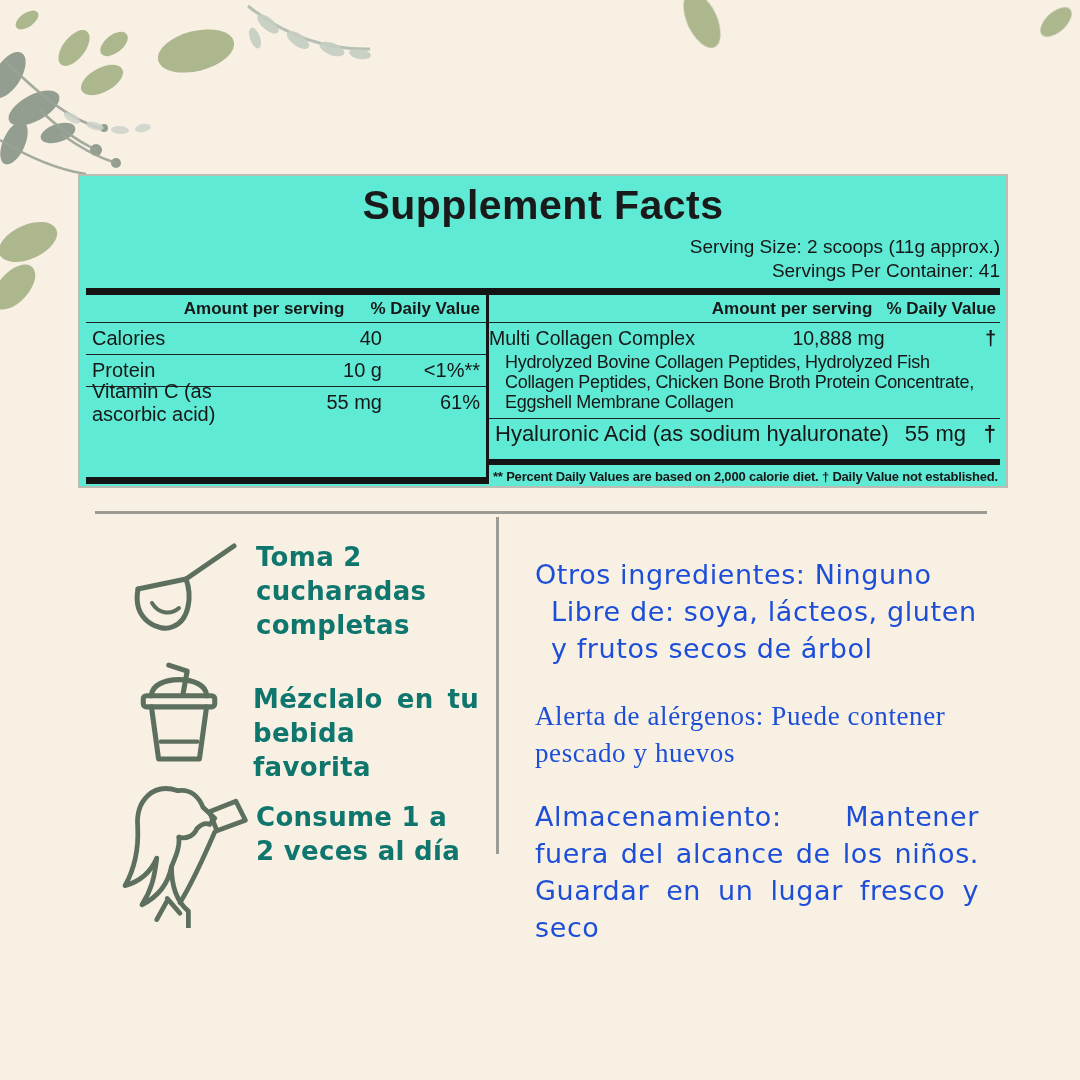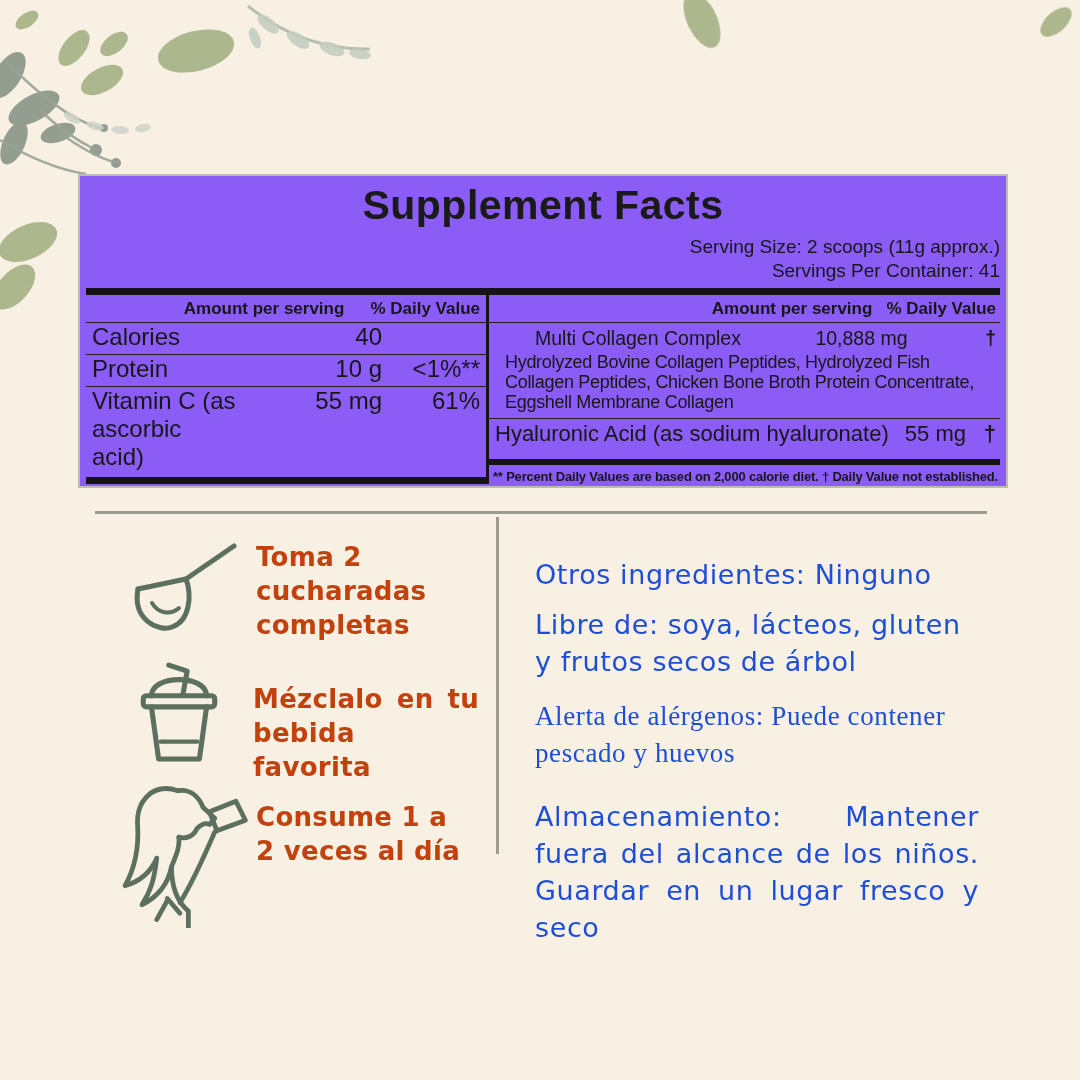--- a/index.html
+++ b/index.html
@@ -1,52 +1,52 @@
 <!DOCTYPE html>
 <html><head>
 <meta charset="utf-8">
 <style>
   html,body{margin:0;padding:0;}
   body{width:1080px;height:1080px;position:relative;background:#f7f0e3;overflow:hidden;
        font-family:"Liberation Sans",sans-serif;}
   .deco{position:absolute;left:0;top:0;z-index:0;}
   
   .panel{position:absolute;left:78px;top:174px;width:930px;height:314px;box-sizing:border-box;
-         background:#8b5cf6;border:2px solid #b9bdb3;padding:4px 6px 5px 6px;z-index:2;
+         background:#5eead4;border:2px solid #b9bdb3;padding:4px 6px 5px 6px;z-index:2;
          color:#171717;}
   .title{text-align:center;font-size:41px;font-weight:800;letter-spacing:.5px;margin:2px 0 6px 0;color:#1a1a1a;}
   .serving{font-size:19px;line-height:24px;padding-left:8px;text-align:right;}
   .thickbar{height:7px;background:#141414;margin-top:5px;}
   .tables{display:flex;align-items:stretch;height:189px;}
   .lt{width:424px;border-right:3px solid #151515;display:flex;flex-direction:column;box-sizing:border-box;}
   .rt{flex:1;display:flex;flex-direction:column;box-sizing:border-box;}
   .lheader{display:flex;justify-content:flex-end;gap:26px;font-weight:700;font-size:17px;
            padding:4px 6px 3px 6px;border-bottom:1.6px solid #222;}
-  .lrow{display:flex;height:31px;padding:0 6px;font-size:24px;}
+  .lrow{display:flex;align-items:center;height:31px;padding:0 6px;font-size:20px;}
   .lrow + .lrow{border-top:1.6px solid #222;}
   .lname{flex:1;}
   .lamt{text-align:right;flex:1;}
   .ldv{width:98px;text-align:right;}
   .lt .thickbar{margin-top:auto;height:7px;}
   .rheader{display:flex;justify-content:flex-end;gap:14px;font-weight:700;font-size:17px;
            padding:4px 4px 3px 6px;border-bottom:1.6px solid #222;}
-  .rrow1{display:flex;align-items:baseline;padding:4px 4px 0 0;font-size:19.5px;margin-left:46px;}
+  .rrow1{display:flex;align-items:baseline;padding:4px 4px 0 0;font-size:19.5px;}
   .rname{white-space:nowrap;}
   .ramt{flex:1;text-align:center;}
   .rdv{width:14px;text-align:right;font-weight:700;}
   .rsub{padding:2px 4px 6px 16px;font-size:18px;line-height:20px;letter-spacing:-.3px;}
   .rrow2{display:flex;align-items:center;height:30px;padding:0 4px 0 6px;font-size:22px;
          border-top:1.6px solid #222;}
   .rrow2 .ramt{flex:1;text-align:center;}
   .rt .thickbar{margin-top:auto;height:6px;}
   .footnote{font-size:13px;font-weight:700;letter-spacing:-.2px;padding:4px 2px 0 4px;white-space:nowrap;}
   
   .hr{position:absolute;left:95px;top:511px;width:892px;height:3px;background:#9c9c94;z-index:2;}
   .vr{position:absolute;left:496px;top:517px;width:3px;height:337px;background:#9c9c94;z-index:2;}
-  .inst-text{position:absolute;color:#c2410c;font-family:"DejaVu Sans",sans-serif;font-weight:700;
+  .inst-text{position:absolute;color:#0f766e;font-family:"DejaVu Sans",sans-serif;font-weight:700;
              font-size:26px;line-height:34px;letter-spacing:.3px;z-index:2;}
   .icon{position:absolute;z-index:2;}
   .info{position:absolute;left:535px;width:444px;color:#1d4ed8;font-family:"DejaVu Sans",sans-serif;
         font-size:27px;line-height:37px;letter-spacing:.6px;z-index:2;}
   .just{text-align:justify;}
 </style>
 </head>
 <body>
 
 <svg class="deco" width="1080" height="330" viewBox="0 0 1080 330">
@@ -166,15 +166,15 @@
   <path d="M42 76 C40 94 37 106 28 120 C44 112 53 99 56 84"></path>
   <path d="M62 12 C74 10 82 18 86 28 L97 38 L92 44 C88 42 84 44 80 48 C77 55 70 58 63 56"></path>
   <path d="M92 32 L117 22 L126 40 L99 50 Z"></path>
   <path d="M64 118 C76 99 87 74 97 51"></path>
   <path d="M63 56 C64 66 60 74 56 84 C56 102 60 116 72 126 L72 142"></path>
   <path d="M52 116 L42 134 M52 114 L64 128"></path>
 </svg>
 <div class="inst-text" style="left:256px;top:800px;width:215px;">Consume 1 a 2 veces al día</div>
 
 <div class="info" style="top:556px;">Otros ingredientes: Ninguno</div>
-<div class="info" style="top:606px;">Libre de: soya, lácteos, gluten y frutos secos de árbol</div>
+<div class="info" style="top:593px;margin-left:16px;">Libre de: soya, lácteos, gluten y frutos secos de árbol</div>
 <div class="info" style="top:698px;font-family:Liberation Serif, serif;">Alerta de alérgenos: Puede contener pescado y huevos</div>
 <div class="info just" style="top:798px;">Almacenamiento: Mantener fuera del alcance de los niños. Guardar en un lugar fresco y seco</div>
 
 </body></html>

